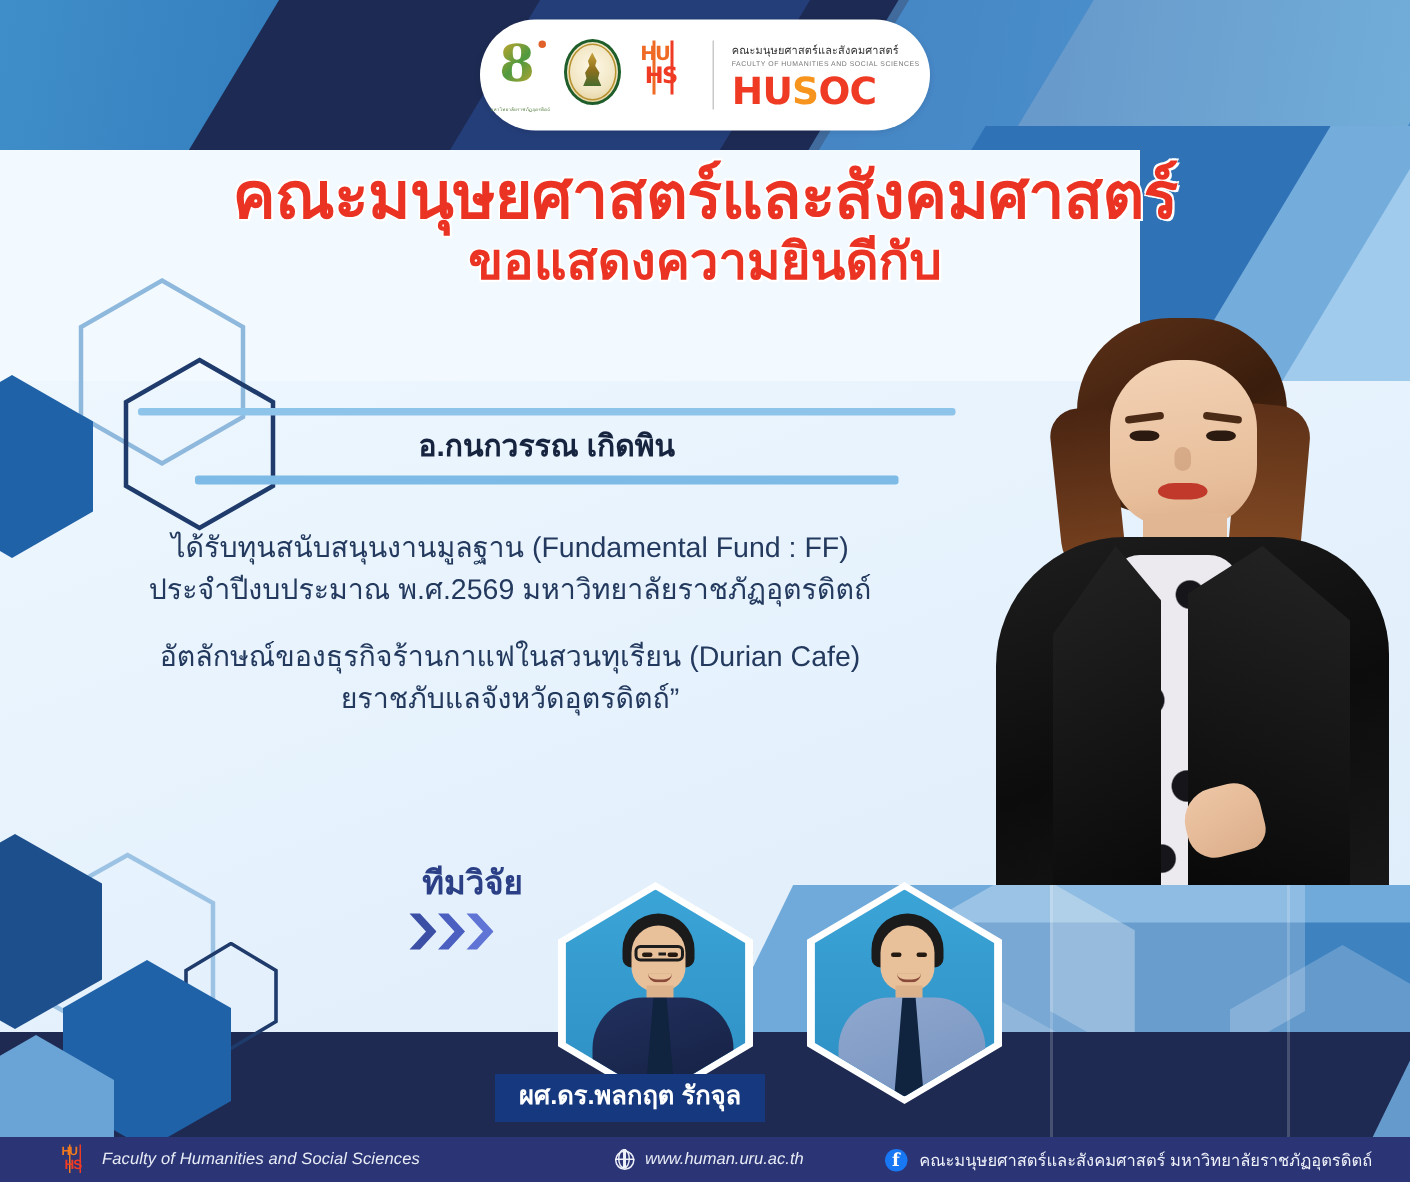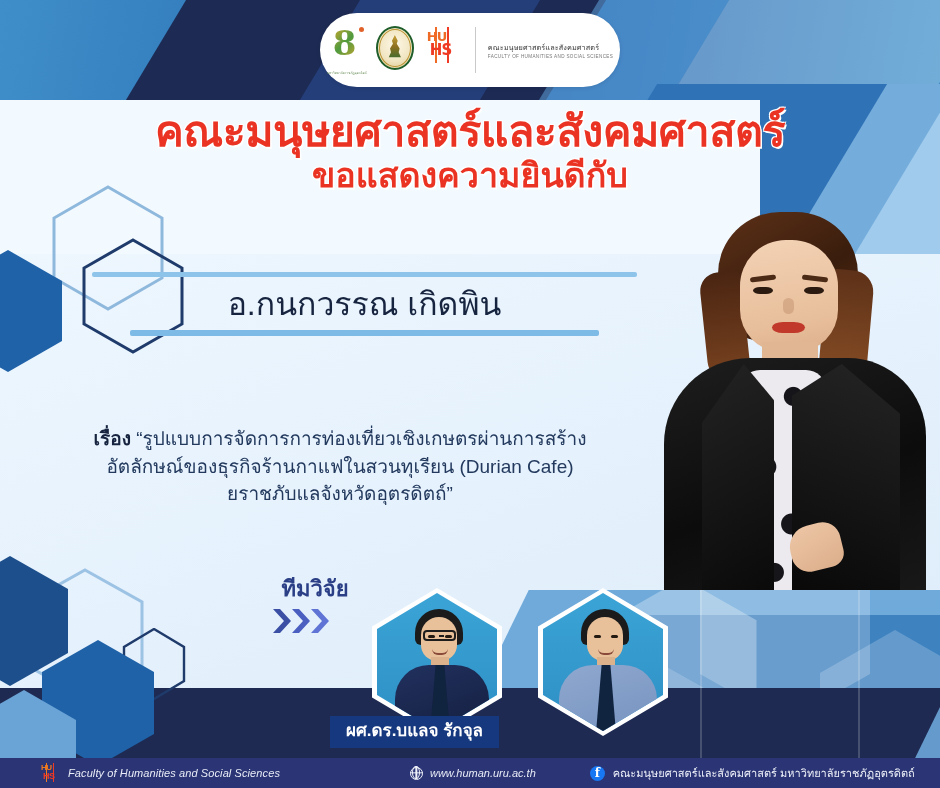--- a/index.html
+++ b/index.html
@@ -132,21 +132,21 @@
   .headline .l2 {
     font-size:34px; font-weight:bold; color:#ea3323; line-height:1.15; margin-top:2px;
     text-shadow:1.5px 1.5px 0 #ffffff, -1px -1px 0 #ffffff, 1px -1px 0 #fff, -1px 1px 0 #fff;
   }
 
   
   .name-wrap { position:absolute; left:92px; top:272px; width:545px; z-index:30; text-align:center; }
   .name-rule-top { height:5px; background:#8fc4ea; border-radius:2px; width:100%; }
   .name-rule-bot { height:6px; background:#7ebae6; border-radius:2px; width:86%; margin:0 auto; }
   .name-txt {
-    font-size:32px; font-weight:normal; color:#17243f; padding:10px 0 8px; line-height:1.1;
+    font-size:20px; font-weight:bold; color:#17243f; padding:10px 0 8px; line-height:1.1;
   }
 
   
   .body-txt { position:absolute; z-index:30; color:#233a5e; text-align:center; }
   .fund { left:40px; top:352px; width:600px; font-size:19px; line-height:1.45; }
   .topic { left:20px; top:425px; width:640px; font-size:19px; line-height:1.46; }
   .topic .kw { font-weight:bold; color:#17243f; }
   .source { left:20px; top:535px; width:620px; font-size:18px; line-height:1.4; }
 
   
@@ -384,20 +384,21 @@
     <div class="lg-huso">
       <div class="bar1"></div>
       <div class="bar2"></div>
       <div class="m1">HU</div>
       <div class="m2">HS</div>
     </div>
     <div class="lg-divider"></div>
     <div class="lg-txt">
       <div class="th">คณะมนุษยศาสตร์และสังคมศาสตร์</div>
       <div class="en">FACULTY OF HUMANITIES  AND SOCIAL SCIENCES</div>
+      <div class="husoc"><span>HU</span><span class="flame">S</span><span>OC</span></div>
     </div>
   </div>
 
   <div class="headline">
     <div class="l1">คณะมนุษยศาสตร์และสังคมศาสตร์</div>
     <div class="l2">ขอแสดงความยินดีกับ</div>
   </div>
 
   <div class="portrait">
     <div class="p-hair"></div>
@@ -417,23 +418,26 @@
     <div class="p-lapelR"></div>
     <div class="p-hand"></div>
   </div>
 
   <div class="name-wrap">
     <div class="name-rule-top"></div>
     <div class="name-txt">อ.กนกวรรณ เกิดพิน</div>
     <div class="name-rule-bot"></div>
   </div>
 
+  <div class="body-txt fund">
+    <div>ได้รับทุนสนับสนุนงานมูลฐาน (Fundamental Fund : FF)</div>
+    <div>ประจำปีงบประมาณ พ.ศ.2569 มหาวิทยาลัยราชภัฏอุตรดิตถ์</div>
+  </div>
 
   <div class="body-txt topic">
-    <div><span class="kw">เรื่อง</span> <span>“รูปแบบการจัดการการท่องเที่ยวเชิงเกษตรผ่านการสร้าง</span></div>
     <div>อัตลักษณ์ของธุรกิจร้านกาแฟในสวนทุเรียน (Durian Cafe)</div>
     <div>ยราชภับแลจังหวัดอุตรดิตถ์”</div>
   </div>
 
 
   <div class="bottom-zone">
     <div class="bz-lightband"></div>
     <div class="bz-midband"></div>
     <div class="bz-hex" style="left:608px; top:18px;">
       <svg width="150" height="170" viewBox="0 0 150 170">
@@ -500,21 +504,21 @@
         <div class="m-eye l"></div>
         <div class="m-eye r"></div>
         <div class="m-smile"></div>
         <div class="m-neck"></div>
         <div class="m-suit-b"></div>
         <div class="m-shirt"></div>
       </div>
     </div>
   </div>
 
-  <div class="name-plate np-a">ผศ.ดร.บแลจ รักจุล</div>
+  <div class="name-plate np-a">ผศ.ดร.พลกฤต รักจุล</div>
 
   <div class="footer">
     <div class="ft-logo">
       <div class="v1"></div>
       <div class="v2"></div>
       <div class="a">HU</div>
       <div class="b">HS</div>
     </div>
     <div class="ft-name">Faculty of Humanities and Social Sciences</div>
     <div class="ft-web">

